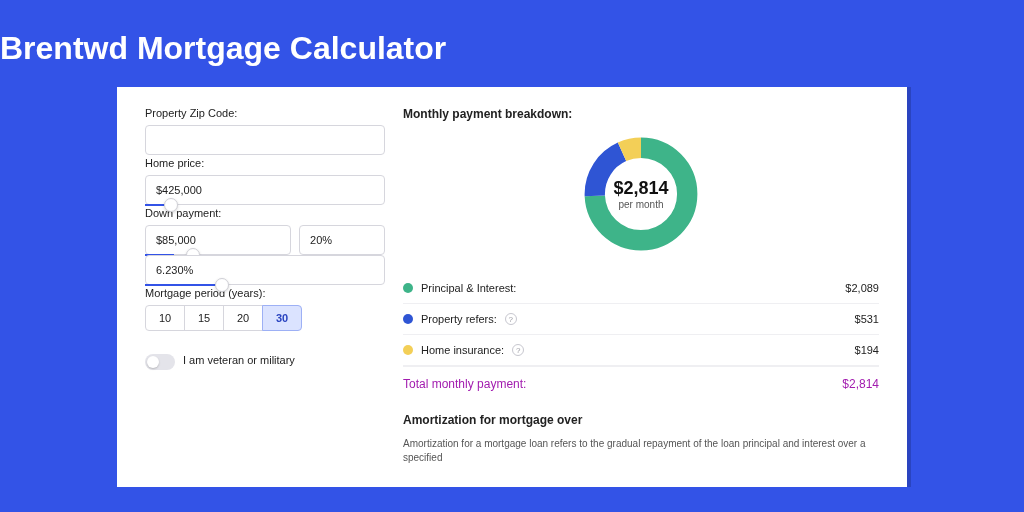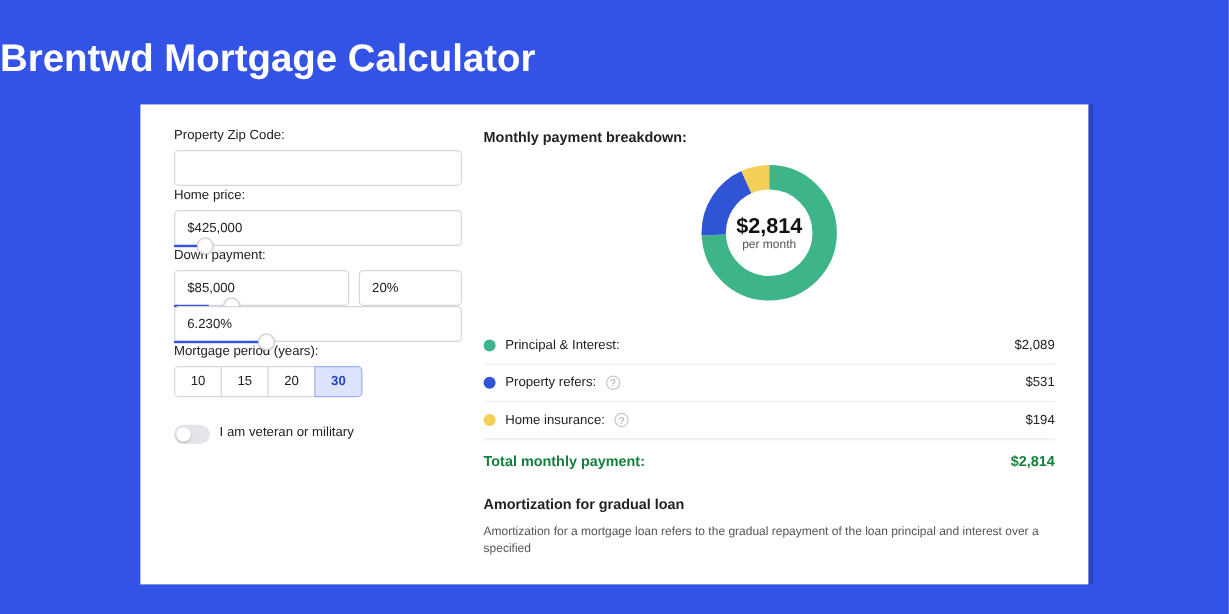--- a/index.html
+++ b/index.html
@@ -36,21 +36,21 @@
 .donut-sub{font-size:10px;color:#555}
 .legend-row{display:flex;align-items:center;justify-content:space-between;padding:9px 0;border-bottom:1px solid #efeff2;font-size:11px}
 .legend-row:last-of-type{border-bottom:none}
 .legend-left{display:flex;align-items:center;gap:8px;color:#222}
 .dot{width:10px;height:10px;border-radius:50%;flex-shrink:0}
 .dot.g{background:#3eb489}
 .dot.b{background:#2f55d4}
 .dot.y{background:#f3cf57}
 .info{width:12px;height:12px;border-radius:50%;border:1px solid #c7c7cf;display:inline-flex;align-items:center;justify-content:center;font-size:8px;color:#9a9aa2}
 .legend-val{font-size:11px;color:#222}
-.total-row{display:flex;justify-content:space-between;padding:10px 0 14px;font-size:12px;font-weight:700;color:#15803d;border-top:1px solid #efeff2}
+.total-row{display:flex;justify-content:space-between;padding:10px 0 14px;font-size:12px;font-weight:400;color:#a21caf;border-top:1px solid #efeff2}
 .amort-title{font-size:12px;font-weight:700;color:#222;margin-top:8px;margin-bottom:10px}
 .amort-text{font-size:10px;color:#555;line-height:1.4}
 </style>
 </head>
 <body>
 
 <h1 class="page-title">Brentwd Mortgage Calculator</h1>
 
 <div class="card">
   <div class="left">
@@ -136,16 +136,16 @@
         <span class="info">?</span>
       </div>
       <span class="legend-val">$194</span>
     </div>
 
     <div class="total-row">
       <span>Total monthly payment:</span>
       <span>$2,814</span>
     </div>
 
-    <div class="amort-title">Amortization for gradual loan</div>
+    <div class="amort-title">Amortization for mortgage over</div>
     <div class="amort-text">Amortization for a mortgage loan refers to the gradual repayment of the loan principal and interest over a specified</div>
   </div>
 </div>
 
 </body></html>

